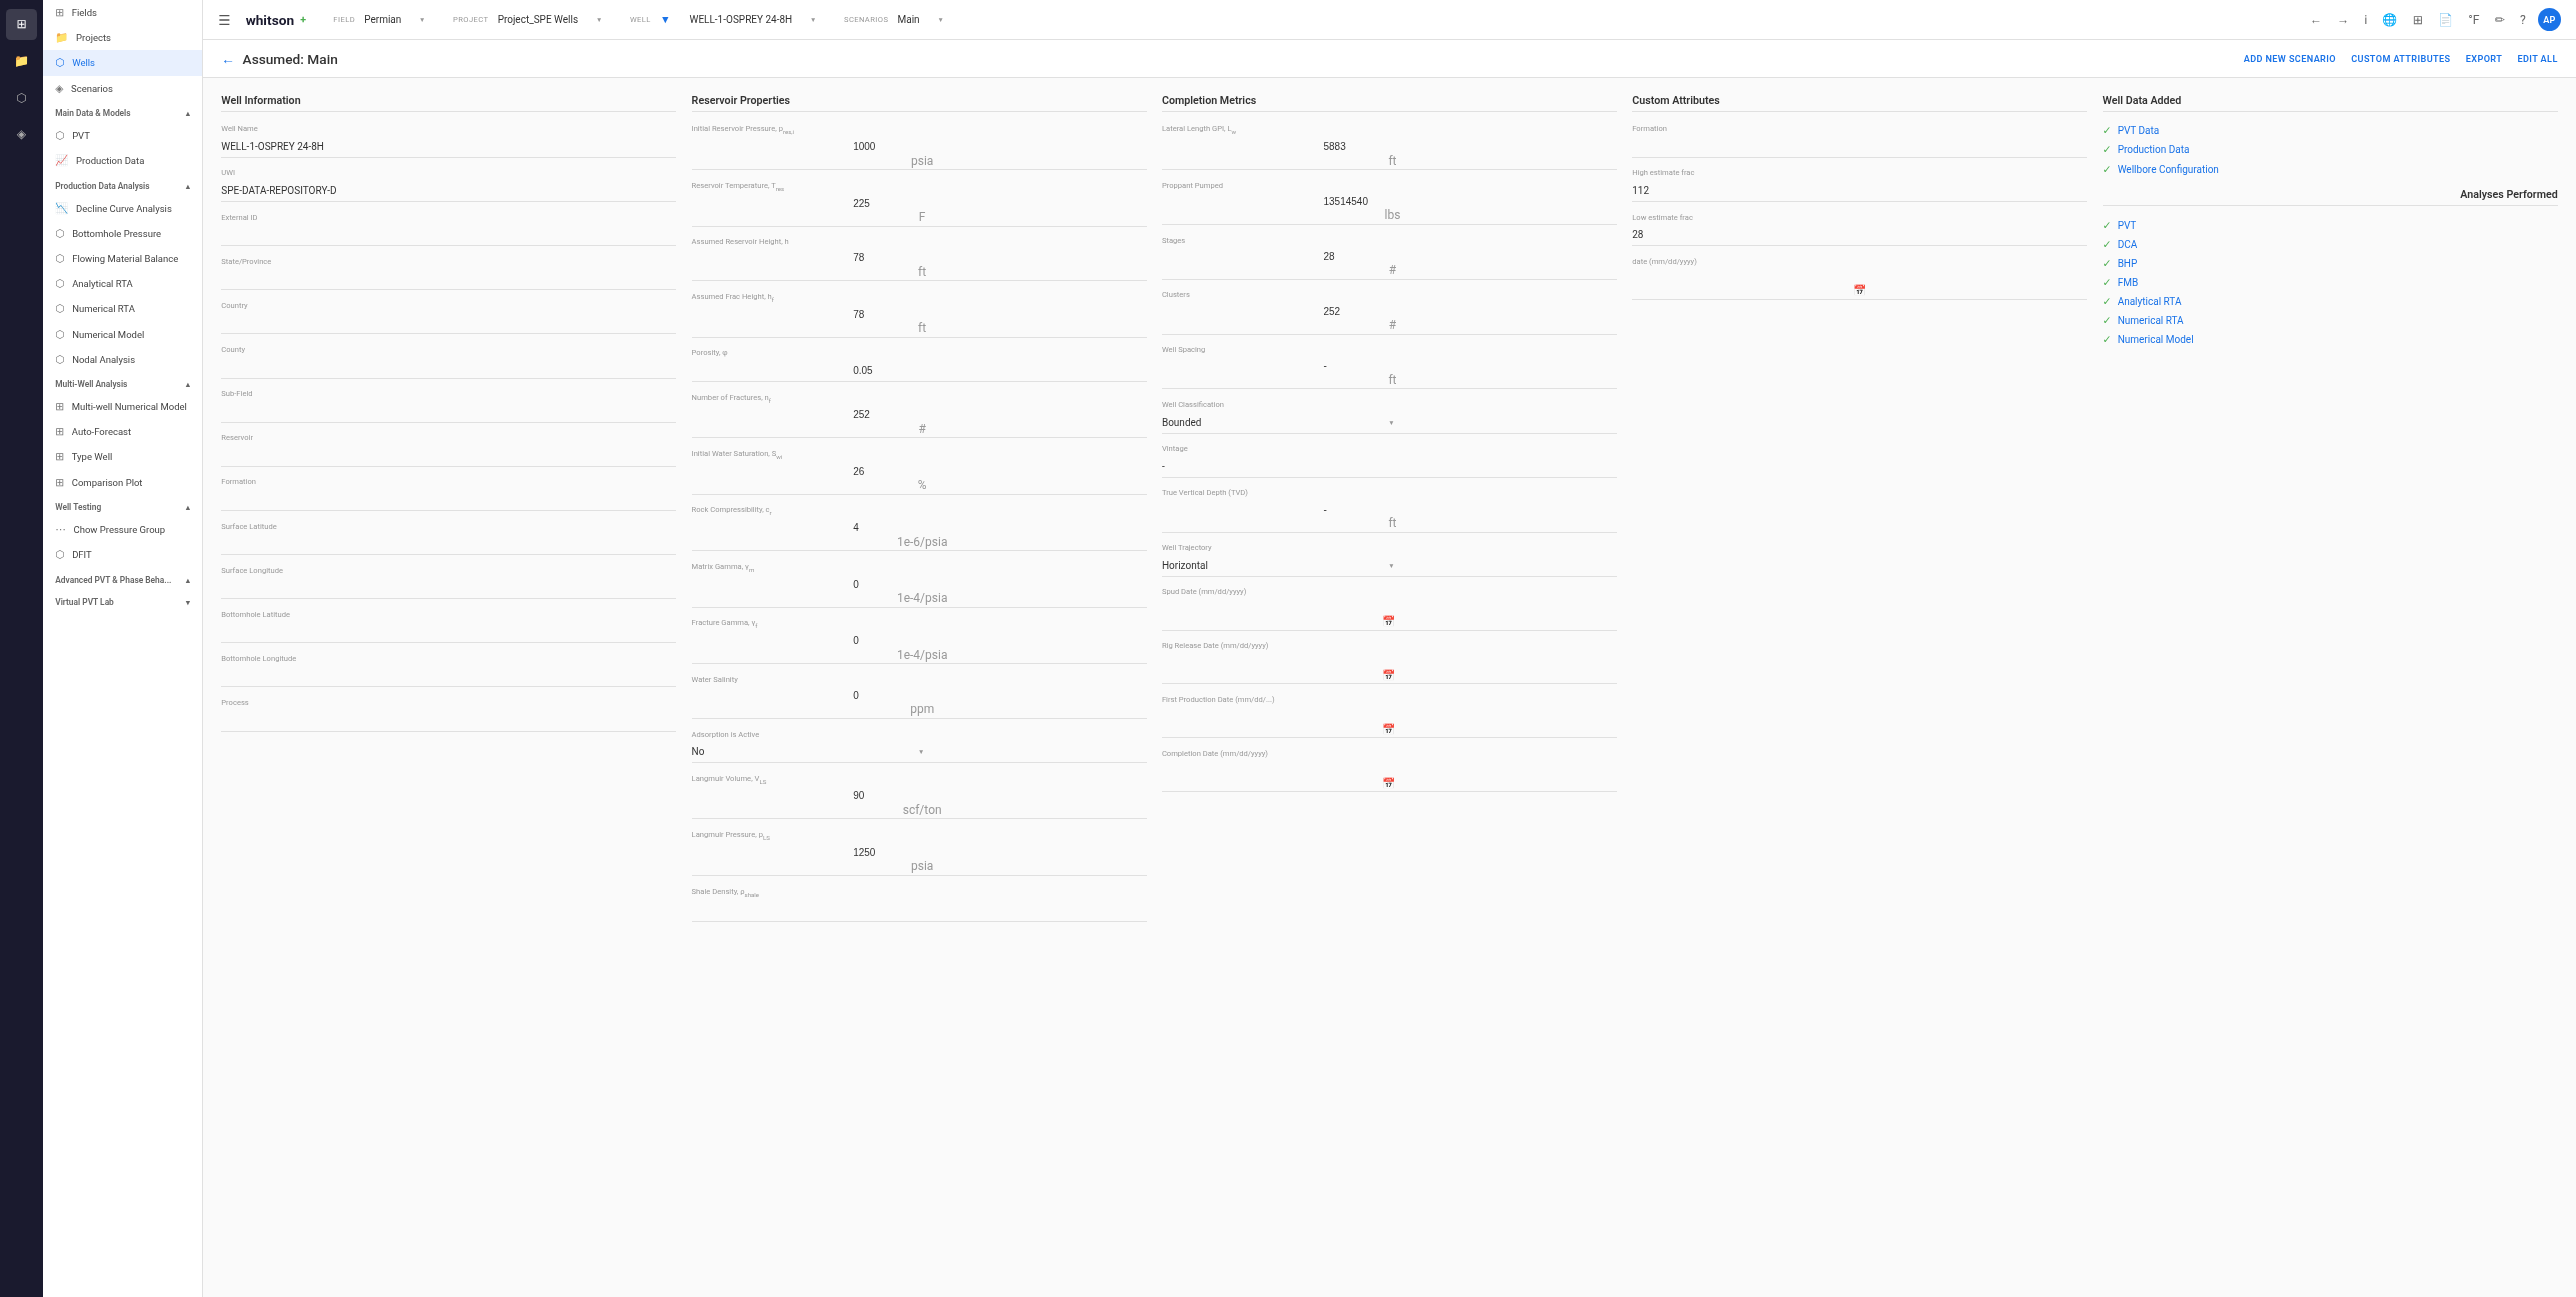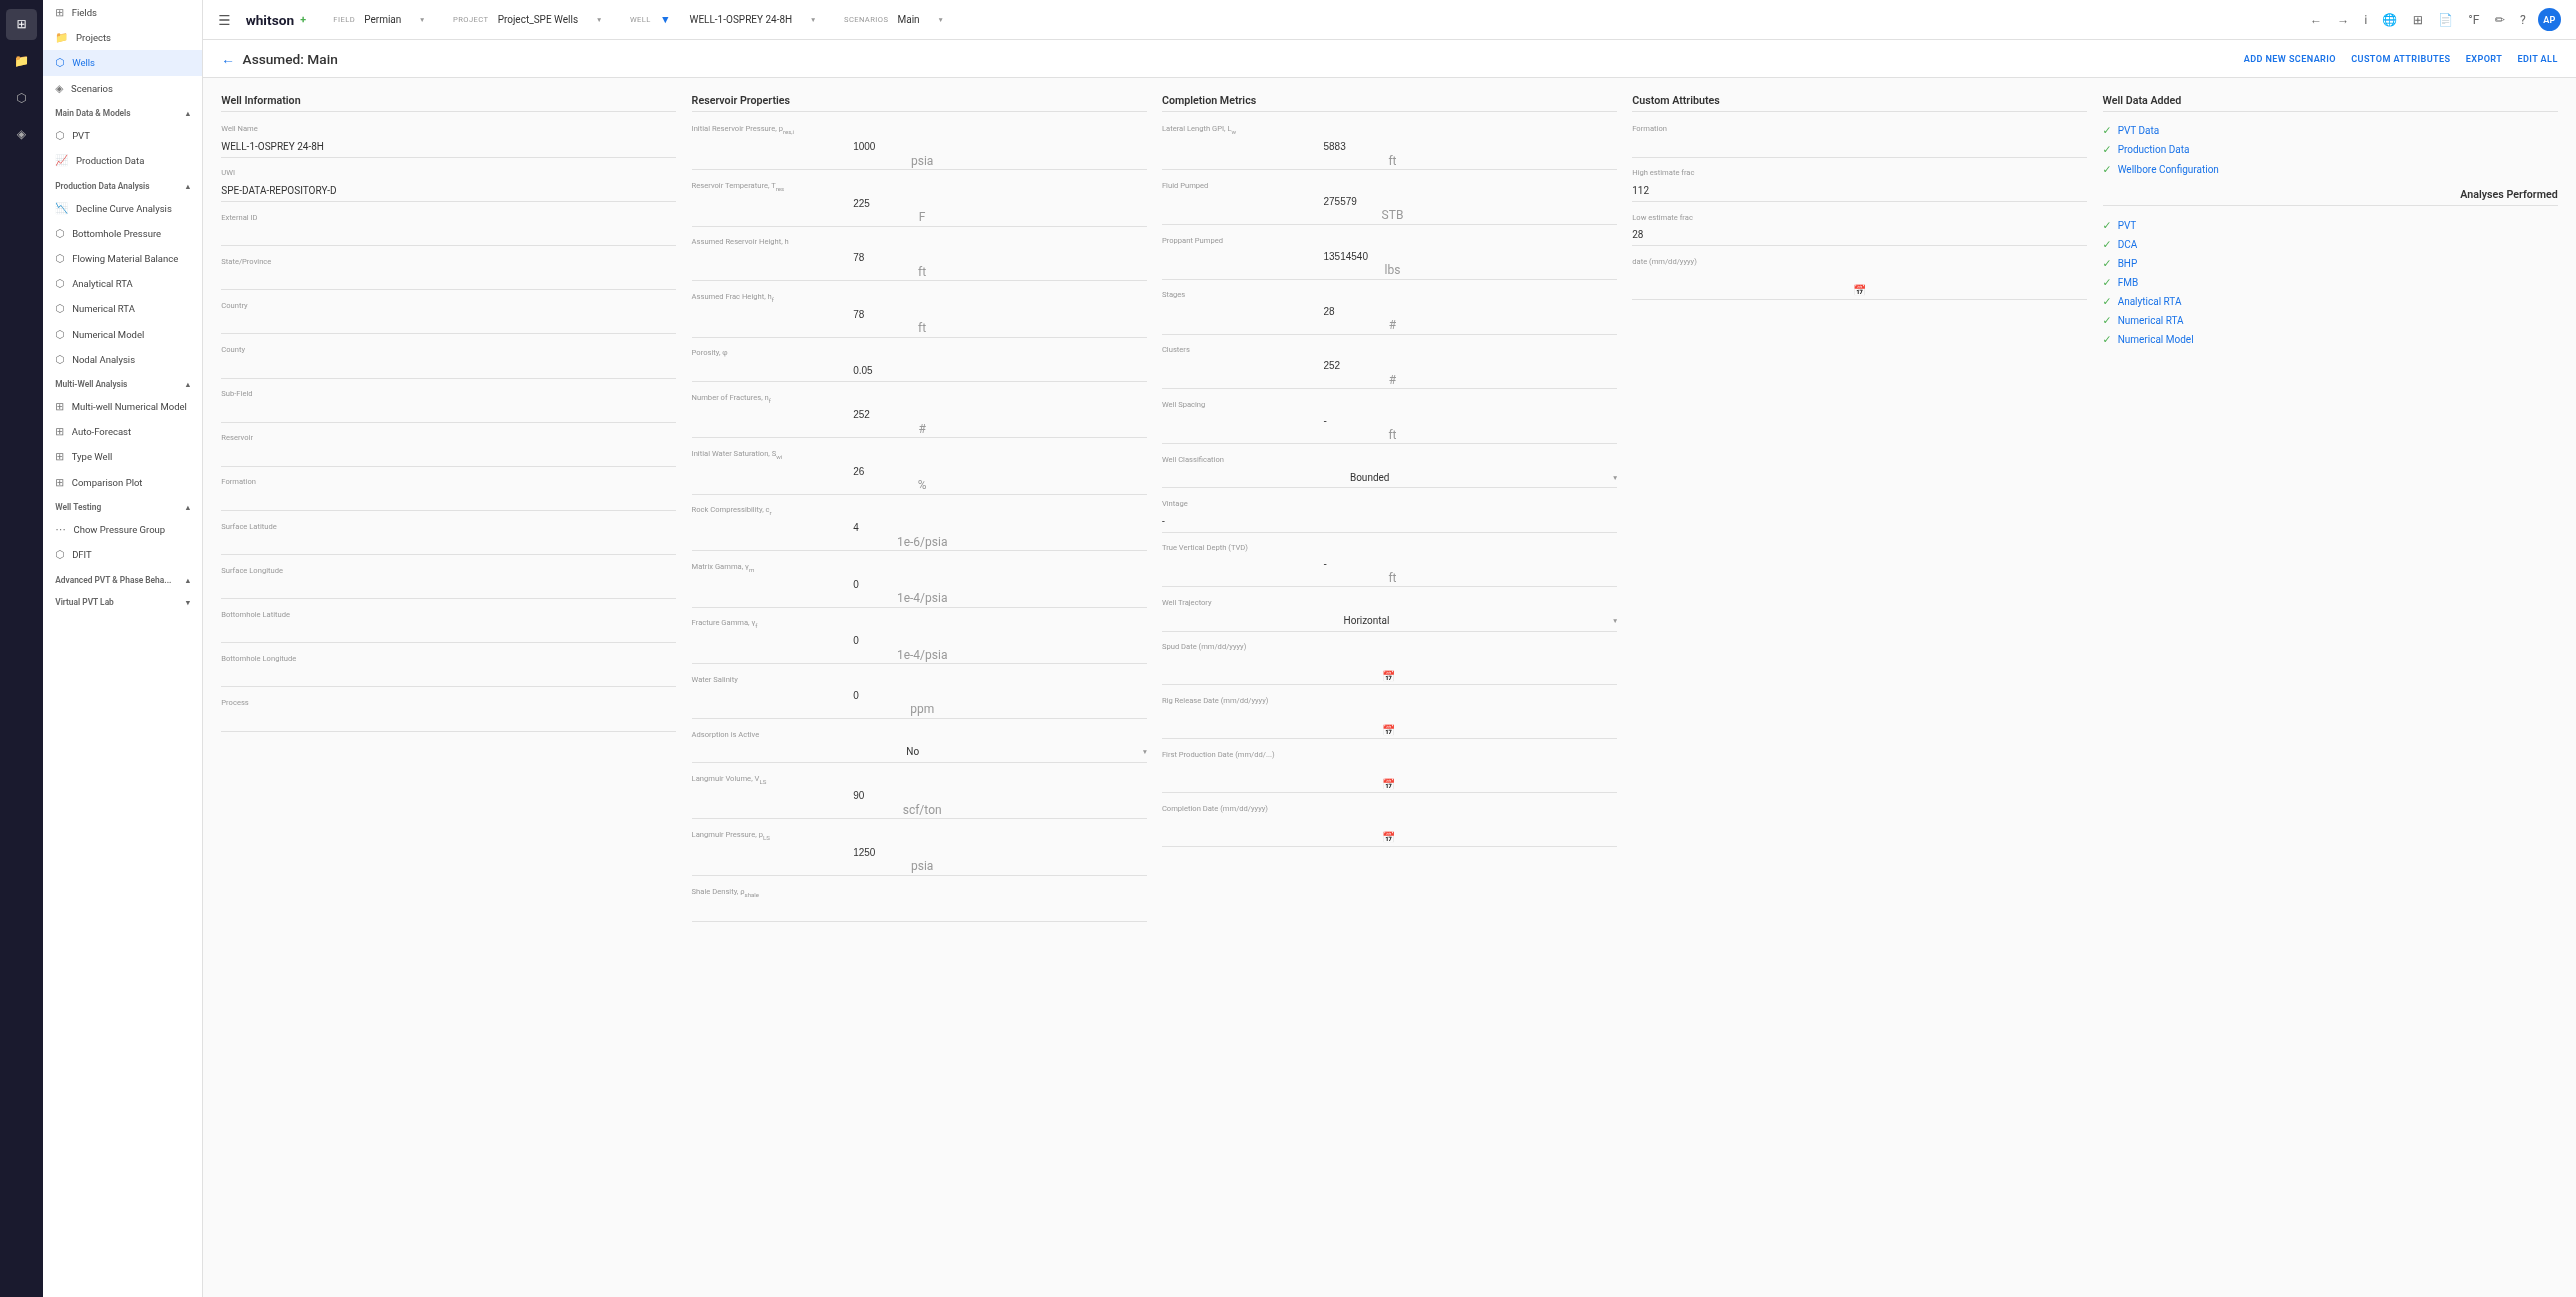--- a/index.html
+++ b/index.html
@@ -246,21 +246,20 @@
       margin-left: 6px;
       flex-shrink: 0;
     }
     .field-dropdown {
       display: flex;
       align-items: center;
       border-bottom: 0.8px solid #e0e0e0;
       padding: 1.5px 0;
       min-height: 21.3px;
       cursor: pointer;
-      text-align: right;
     }
     .field-dropdown span { flex: 1; font-size: 10px; color: #333; }
     .field-dropdown .dd-arrow { font-size: 7.6px; color: #999; }
     .calendar-icon { font-size: 10.7px; color: #666; cursor: pointer; }
 
     
     .check-item {
       display: flex;
       align-items: center;
       gap: 6.1px;
@@ -648,27 +647,20 @@
         <div class="section-title">Completion Metrics</div>
 
         <div class="field-group">
           <div class="field-label">Lateral Length GPI, L<sub>w</sub></div>
           <div class="field-input-row">
             <input class="field-input" value="5883" style="">
             <span class="field-unit">ft</span>
           </div>
         </div>
         <div class="field-group">
-          <div class="field-label">Fluid Pumped</div>
-          <div class="field-input-row">
-            <input class="field-input" value="275579" style="">
-            <span class="field-unit">STB</span>
-          </div>
-        </div>
-        <div class="field-group">
           <div class="field-label">Proppant Pumped</div>
           <div class="field-input-row">
             <input class="field-input" value="13514540" style="">
             <span class="field-unit">lbs</span>
           </div>
         </div>
         <div class="field-group">
           <div class="field-label">Stages</div>
           <div class="field-input-row">
             <input class="field-input" value="28" style="">

